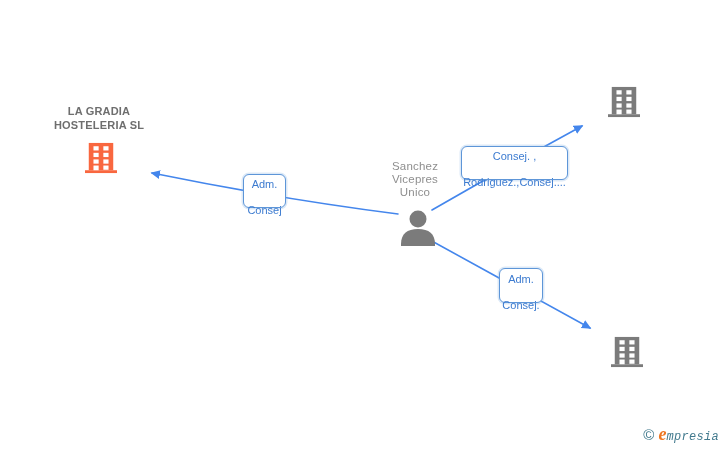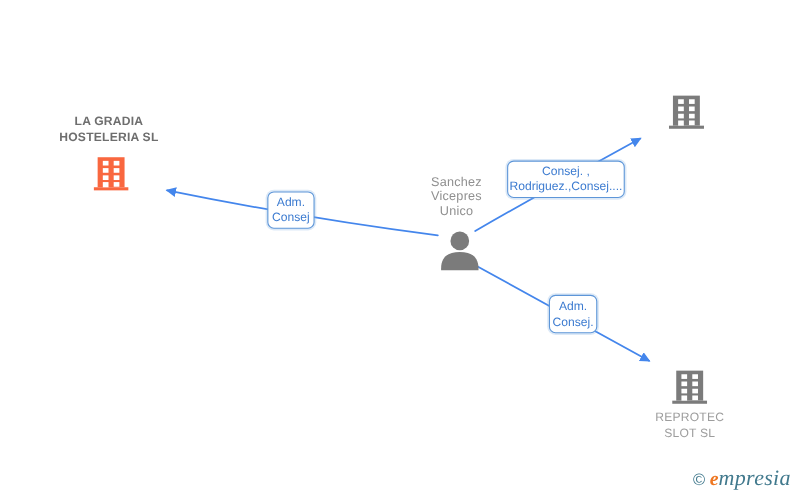--- a/index.html
+++ b/index.html
@@ -23,29 +23,29 @@
   .bld-gray{fill:var(--icon-gray);}
   .person-fill{fill:var(--icon-gray);}
 
   .edge-box{
     position:absolute;z-index:3;box-sizing:border-box;background:#ffffff;
     border:1.5px solid var(--box-border-blue);border-radius:6px;
     box-shadow:0 0 0 1.5px rgba(130,175,225,.28);
     color:var(--box-text-blue);font-size:11px;line-height:14px;text-align:center;
     display:flex;flex-direction:column;justify-content:center;
   }
-  .edge-box div{white-space:pre;}
+  .edge-box div{white-space:pre;margin-top:12px;}
 
   .watermark{
     position:absolute;right:9px;bottom:4px;z-index:2;
     font-size:15px;line-height:18px;white-space:nowrap;
   }
   .wm-copy{color:var(--wm-teal);font-family:"Liberation Sans",sans-serif;}
   .wm-e{font-family:"Liberation Serif",serif;font-style:italic;font-weight:bold;font-size:18px;color:var(--wm-orange);}
-  .wm-rest{font-family:Liberation Serif, serif;font-style:italic;font-size:20px;color:var(--wm-teal);letter-spacing:.3px;}
+  .wm-rest{font-family:Liberation Mono, monospace;font-style:italic;font-size:12px;color:var(--wm-teal);letter-spacing:.3px;}
 </style>
 </head>
 <body>
 
 <div class="stage">
 
   <svg class="edges" width="728" height="450" aria-hidden="true">
     <defs>
       <marker id="arrowhead" markerUnits="userSpaceOnUse" markerWidth="11" markerHeight="11" refX="8" refY="4.5" orient="auto">
         <path d="M0,0 L9.5,4.5 L0,9 Z"></path>
@@ -88,24 +88,20 @@
     <svg width="32" height="32" class="bld-gray">
         <use href="#building"></use>
       </svg>
   </div>
 
   <div class="icon-wrap" style="left:611px;top:336px;">
     <svg width="32" height="32" class="bld-gray">
         <use href="#building"></use>
       </svg>
   </div>
-  <div class="node-label company-normal" style="left:547px;top:373px;width:160px;">
-    <div>REPROTEC</div>
-    <div>SLOT SL</div>
-  </div>
 
   <div class="node-label person-name" style="left:335px;top:160px;width:160px;">
     <div>Sanchez</div>
     <div>Vicepres</div>
     <div>Unico</div>
   </div>
   <div class="icon-wrap" style="left:398px;top:210px;">
     <svg width="40" height="36" class="person-fill">
         <use href="#person"></use>
       </svg>

